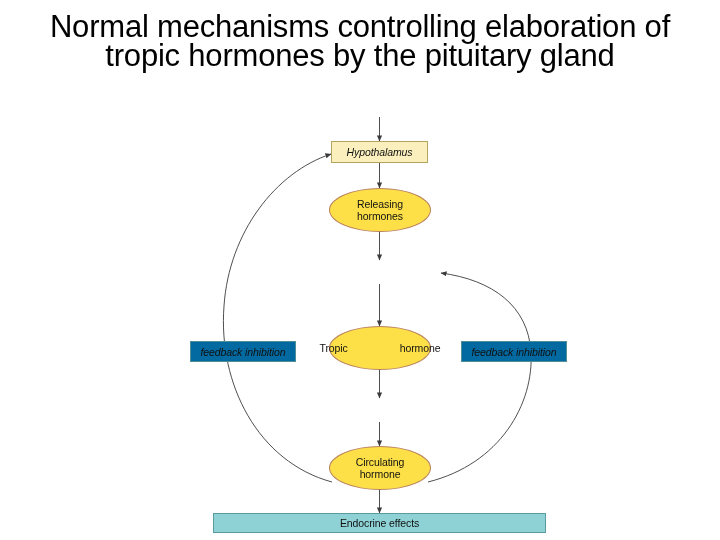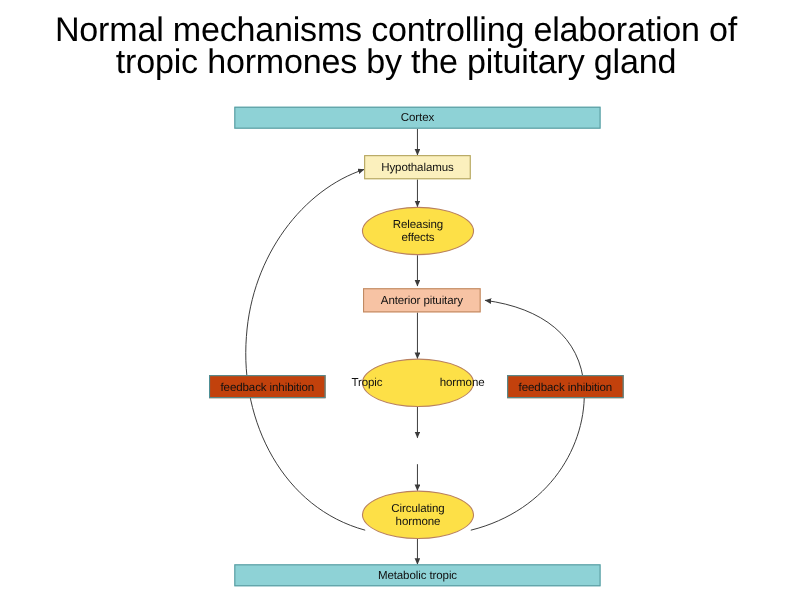--- a/index.html
+++ b/index.html
@@ -57,22 +57,23 @@
     color: #111111;
     border: 1px solid #6d6d6d;
     letter-spacing: -0.1px;
   }
 
   .node.bar {
     background: #8ed2d6;
     border-color: #5a9ba0;
   }
   .node.small-teal {
-    background: #c2410c;
+    background: #0369a1;
     border-color: #4e8f95;
+    font-style: italic;
   }
   .node.cream {
     background: #fbf0bd;
     border-color: #b3a45e;
   }
   .node.orange {
     background: #f7c3a4;
     border-color: #c08a63;
   }
   .node.periwinkle {
@@ -118,50 +119,44 @@
       <line x1="379.5" y1="338" x2="379.5" y2="362" marker-end="url(#arrowhead)"></line>
 
       <line x1="379.5" y1="406" x2="379.5" y2="429" marker-end="url(#arrowhead)"></line>
 
       <path d="M 332 398 C 258 378, 218 300, 224 222 C 229 148, 276 88, 331 70" marker-end="url(#arrowhead)"></path>
 
       <path d="M 428 398 C 500 380, 534 320, 531 268 C 528 222, 493 196, 441 189" marker-end="url(#arrowhead)"></path>
     </g>
   </svg>
 
-  <div class="node bar" style="left:213px; top:13px; width:333px; height:20px;">
-    <span class="label">Cortex</span>
-  </div>
 
-  <div class="node cream" style="left:331px; top:57px; width:97px; height:22px;">
+  <div class="node cream" style="left:331px; top:57px; width:97px; height:22px;font-style:italic;">
     <span class="label">Hypothalamus</span>
   </div>
 
   <div class="node ellipse" style="left:329px; top:104px; width:102px; height:44px; flex-direction:column;">
     <span class="label">Releasing</span>
-    <span class="label">effects</span>
+    <span class="label">hormones</span>
   </div>
 
-  <div class="node orange" style="left:330px; top:178px; width:107px; height:22px;">
-    <span class="label">Anterior pituitary</span>
-  </div>
 
   <div class="node ellipse" style="left:329px; top:242px; width:102px; height:44px; gap:44px;">
     <span class="label">Tropic</span>
     <span class="label">hormone</span>
   </div>
 
 
   <div class="node ellipse" style="left:329px; top:362px; width:102px; height:44px; flex-direction:column;">
     <span class="label">Circulating</span>
     <span class="label">hormone</span>
   </div>
 
   <div class="node bar" style="left:213px; top:429px; width:333px; height:20px;">
-    <span class="label">Metabolic tropic</span>
+    <span class="label">Endocrine effects</span>
   </div>
 
   <div class="node small-teal" style="left:190px; top:257px; width:106px; height:21px;">
     <span class="label">feedback inhibition</span>
   </div>
 
   <div class="node small-teal" style="left:461px; top:257px; width:106px; height:21px;">
     <span class="label">feedback inhibition</span>
   </div>
 

